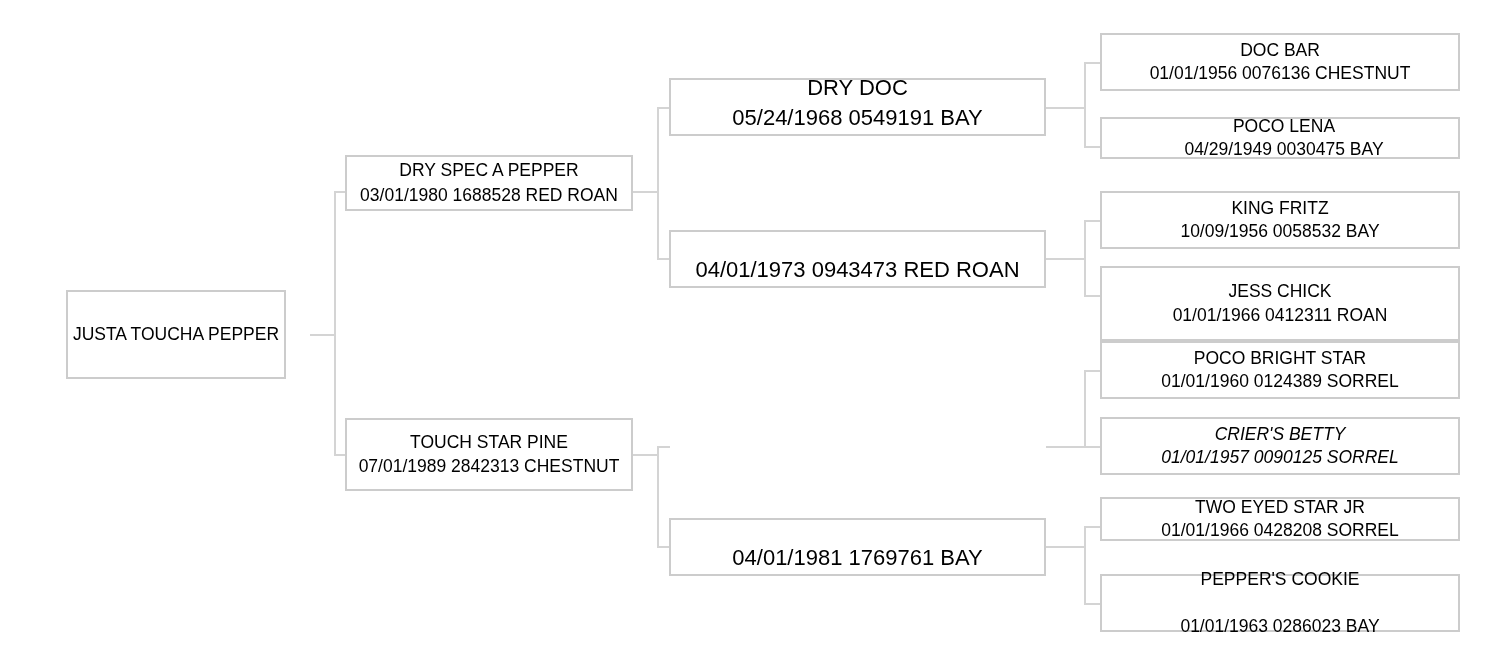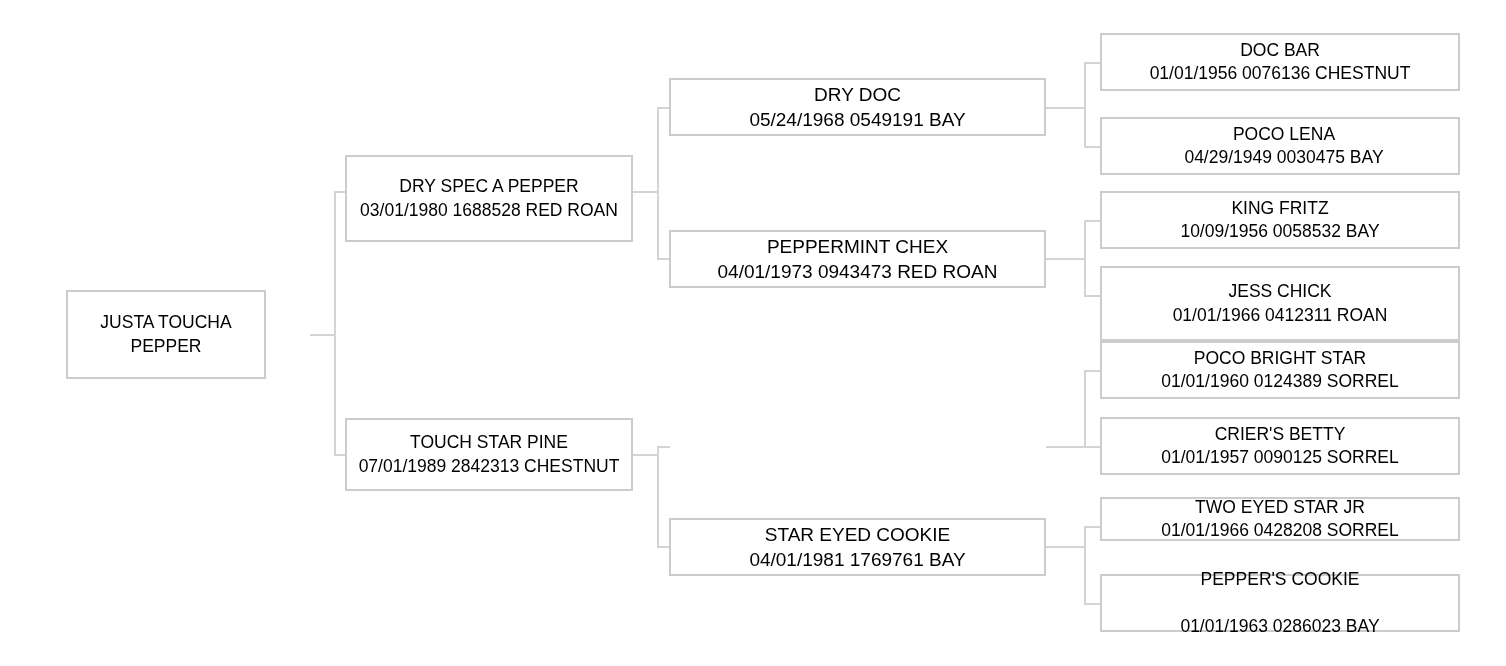--- a/index.html
+++ b/index.html
@@ -31,21 +31,21 @@
   }
   .h-node .n-name,
   .h-node .n-detail {
     display: block;
     width: 100%;
     white-space: normal;
   }
   
   .gen-0 { font-size: 17.5px; }
   .gen-1 { font-size: 17.5px; }
-  .gen-2 { font-size: 19px; }
+  .gen-2 { font-size: 22px; justify-content: flex-end; }
   .gen-3 { font-size: 17.5px; }
 
   .connector {
     position: absolute;
     background: #d4d4d4;
   }
   .connector.vert { width: 2px; }
   .connector.horiz { height: 2px; }
 </style>
 </head>
@@ -81,76 +81,74 @@
   <div class="connector horiz" style="left:1046px; top:446px; width:40px;"></div>
   <div class="connector vert" style="left:1084px; top:370px; height:78px;"></div>
   <div class="connector horiz" style="left:1084px; top:370px; width:17px;"></div>
   <div class="connector horiz" style="left:1084px; top:446px; width:17px;"></div>
 
   <div class="connector horiz" style="left:1046px; top:546px; width:40px;"></div>
   <div class="connector vert" style="left:1084px; top:526px; height:78px;"></div>
   <div class="connector horiz" style="left:1084px; top:526px; width:17px;"></div>
   <div class="connector horiz" style="left:1084px; top:603px; width:17px;"></div>
 
-  <div class="h-node gen-0" style="left:66px; top:290px; width:200px; height:89px;">
+  <div class="h-node gen-0" style="left:66px; top:290px; width:220px; height:89px;">
     <span class="n-name">JUSTA TOUCHA PEPPER</span>
   </div>
 
-  <div class="h-node gen-1" style="left:345px; top:155px; width:288px; height:87px;">
+  <div class="h-node gen-1" style="left:345px; top:155px; width:288px; height:56px;justify-content:space-between;">
     <span class="n-name">DRY SPEC A PEPPER</span>
     <span class="n-detail">03/01/1980 1688528 RED ROAN</span>
   </div>
 
   <div class="h-node gen-1" style="left:345px; top:418px; width:288px; height:73px;">
     <span class="n-name">TOUCH STAR PINE</span>
     <span class="n-detail">07/01/1989 2842313 CHESTNUT</span>
   </div>
 
   <div class="h-node gen-2" style="left:669px; top:78px; width:377px; height:58px;">
     <span class="n-name">DRY DOC</span>
     <span class="n-detail">05/24/1968 0549191 BAY</span>
   </div>
 
   <div class="h-node gen-2" style="left:669px; top:230px; width:377px; height:58px;">
-    <span class="n-name">PEPPERMINT CHEX</span>
     <span class="n-detail">04/01/1973 0943473 RED ROAN</span>
   </div>
 
 
   <div class="h-node gen-2" style="left:669px; top:518px; width:377px; height:58px;">
-    <span class="n-name">STAR EYED COOKIE</span>
     <span class="n-detail">04/01/1981 1769761 BAY</span>
   </div>
 
   <div class="h-node gen-3" style="left:1100px; top:33px; width:360px; height:58px;">
     <span class="n-name">DOC BAR</span>
     <span class="n-detail">01/01/1956 0076136 CHESTNUT</span>
   </div>
 
-  <div class="h-node gen-3" style="left:1100px; top:117px; width:360px; height:58px;padding-left:12px;">
+  <div class="h-node gen-3" style="left:1100px; top:117px; width:360px; height:42px;padding-left:12px;">
     <span class="n-name">POCO LENA</span>
     <span class="n-detail">04/29/1949 0030475 BAY</span>
   </div>
 
   <div class="h-node gen-3" style="left:1100px; top:191px; width:360px; height:58px;">
     <span class="n-name">KING FRITZ</span>
     <span class="n-detail">10/09/1956 0058532 BAY</span>
   </div>
 
   <div class="h-node gen-3" style="left:1100px; top:266px; width:360px; height:75px;">
     <span class="n-name">JESS CHICK</span>
     <span class="n-detail">01/01/1966 0412311 ROAN</span>
   </div>
 
   <div class="h-node gen-3" style="left:1100px; top:341px; width:360px; height:58px;">
     <span class="n-name">POCO BRIGHT STAR</span>
     <span class="n-detail">01/01/1960 0124389 SORREL</span>
   </div>
 
-  <div class="h-node gen-3" style="left:1100px; top:417px; width:360px; height:58px;">
+  <div class="h-node gen-3" style="left:1100px; top:417px; width:360px; height:58px;font-style:italic;">
     <span class="n-name">CRIER'S BETTY</span>
     <span class="n-detail">01/01/1957 0090125 SORREL</span>
   </div>
 
   <div class="h-node gen-3" style="left:1100px; top:497px; width:360px; height:44px;">
     <span class="n-name">TWO EYED STAR JR</span>
     <span class="n-detail">01/01/1966 0428208 SORREL</span>
   </div>
 
   <div class="h-node gen-3" style="left:1100px; top:574px; width:360px; height:58px;gap:24px;">

